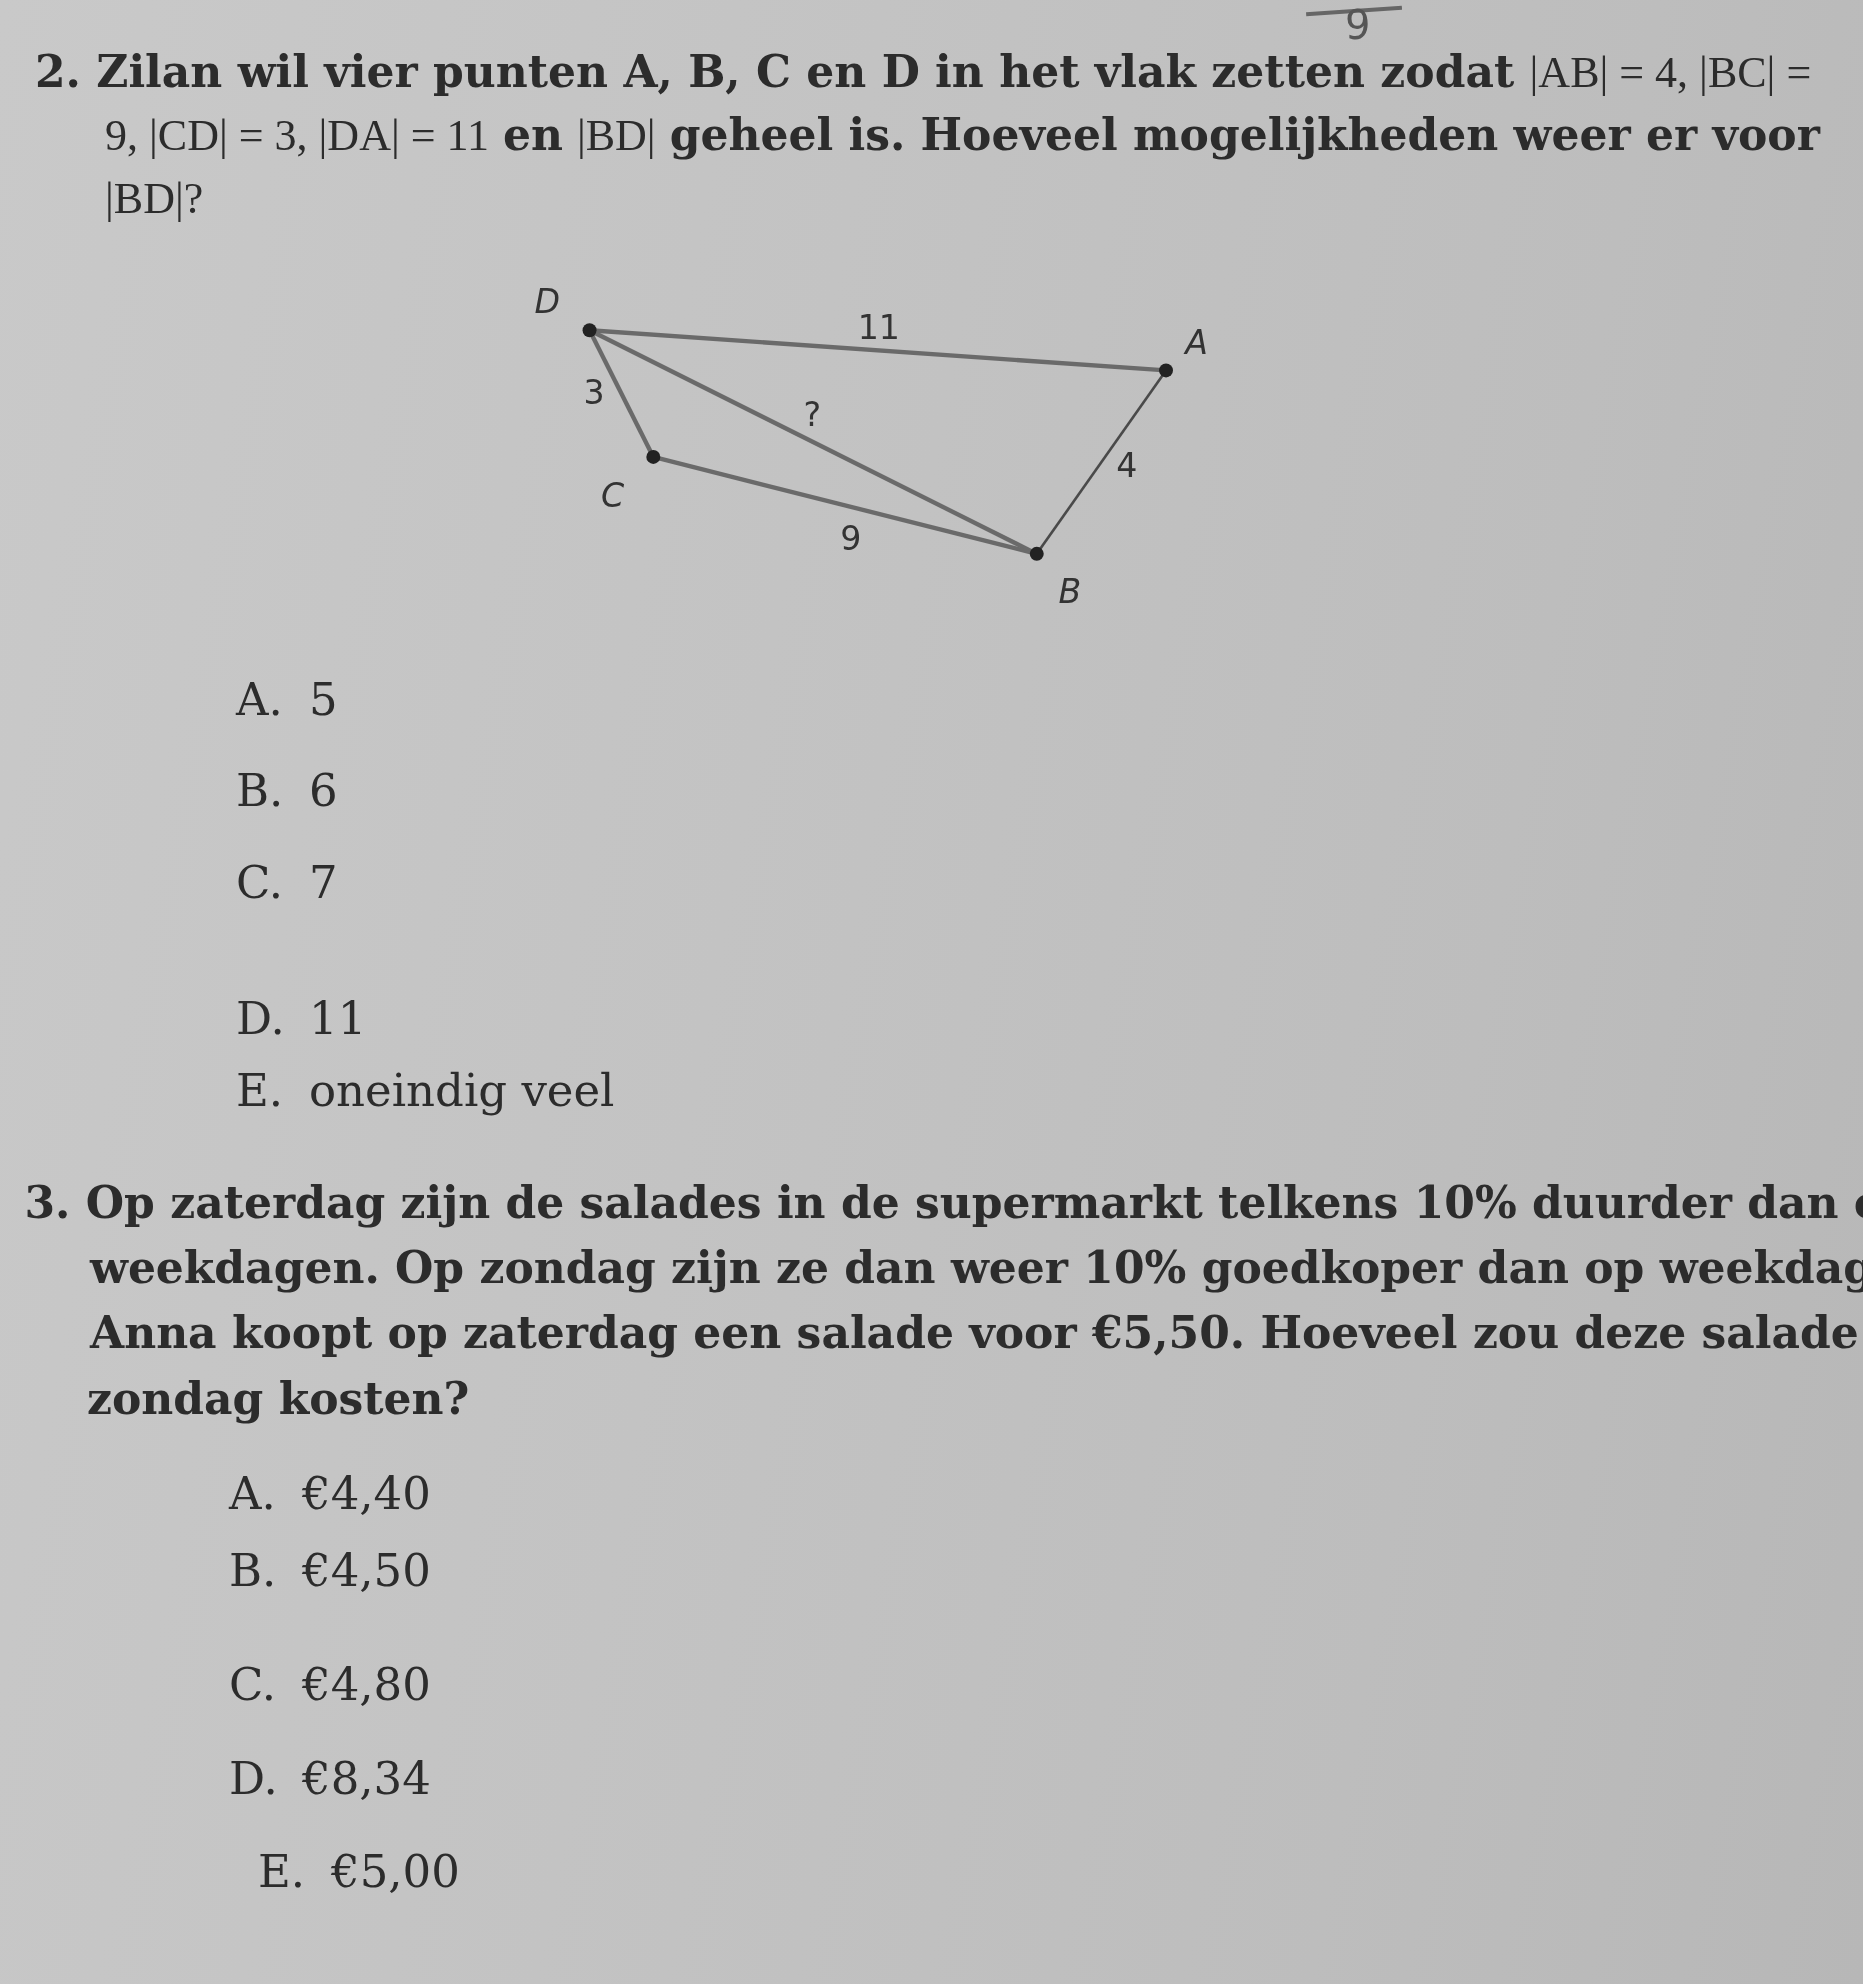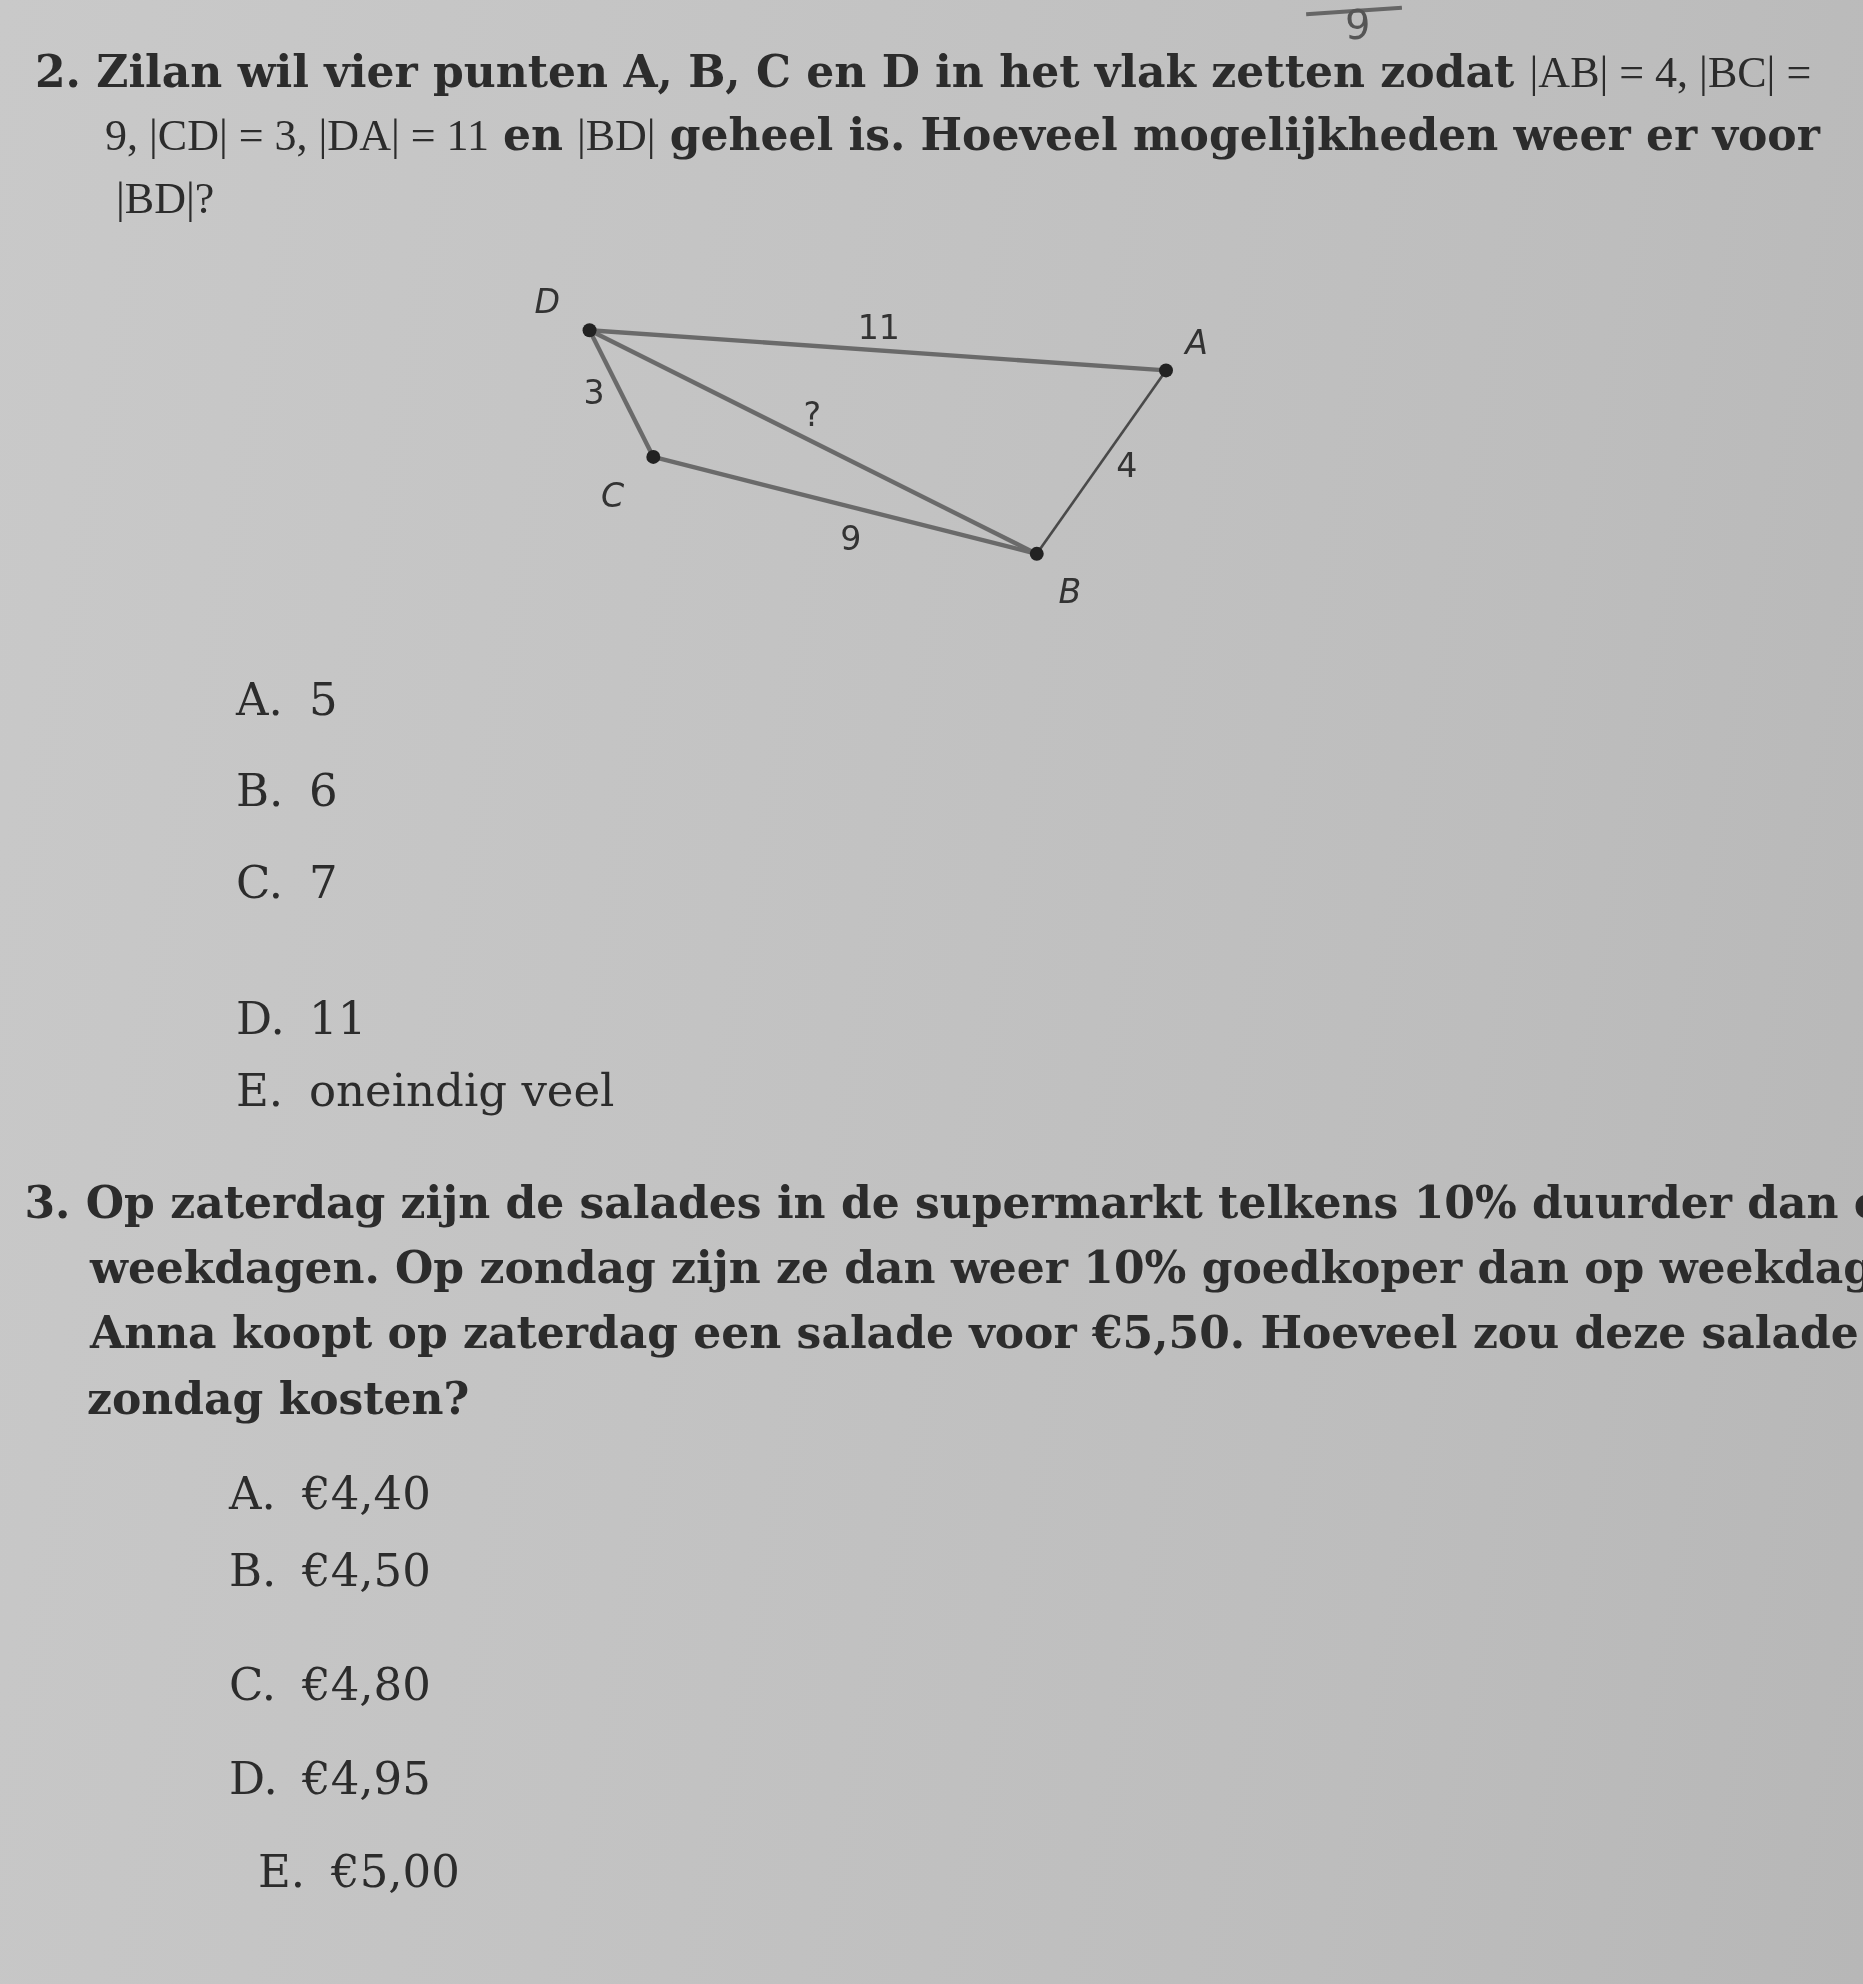--- a/index.html
+++ b/index.html
@@ -35,21 +35,21 @@
     <span class="num">2.</span>
     <span>Zilan wil vier punten A, B, C en D in het vlak zetten zodat</span>
     <span class="math" style="font-weight:normal">|AB| = 4, |BC| =</span>
   </div>
   <div class="line" style="left:70px; top:63px;">
     <span class="math">9, |CD| = 3, |DA| = 11</span>
     <span class="bold">en</span>
     <span class="math">|BD|</span>
     <span class="bold">geheel is. Hoeveel mogelijkheden weer er voor</span>
   </div>
-  <div class="line" style="left:70px; top:126px;margin-left:11px;">
+  <div class="line" style="left:70px; top:126px;">
     <span class="math">|BD|?</span>
   </div>
 </div>
 
 <svg class="diagram" width="1863" height="664" viewBox="0 0 2133 760">
   <g stroke="#6a6a6a" stroke-width="5" fill="none">
     <line x1="675" y1="378" x2="1335" y2="424"></line>
     <line x1="675" y1="378" x2="748" y2="523"></line>
     <line x1="675" y1="378" x2="1187" y2="634"></line>
     <line x1="748" y1="523" x2="1187" y2="634"></line>
@@ -102,19 +102,19 @@
   <div class="opt" style="top:1467px;">
     <span class="letter">A.</span><span>€4,40</span>
   </div>
   <div class="opt" style="top:1544px;">
     <span class="letter">B.</span><span>€4,50</span>
   </div>
   <div class="opt" style="top:1658px;">
     <span class="letter">C.</span><span>€4,80</span>
   </div>
   <div class="opt" style="top:1752px;">
-    <span class="letter">D.</span><span>€4,95</span>
+    <span class="letter">D.</span><span>€8,34</span>
   </div>
   <div class="opt" style="top:1845px;margin-left:29px;">
     <span class="letter">E.</span><span>€5,00</span>
   </div>
 </div>
 
 
 </body></html>

